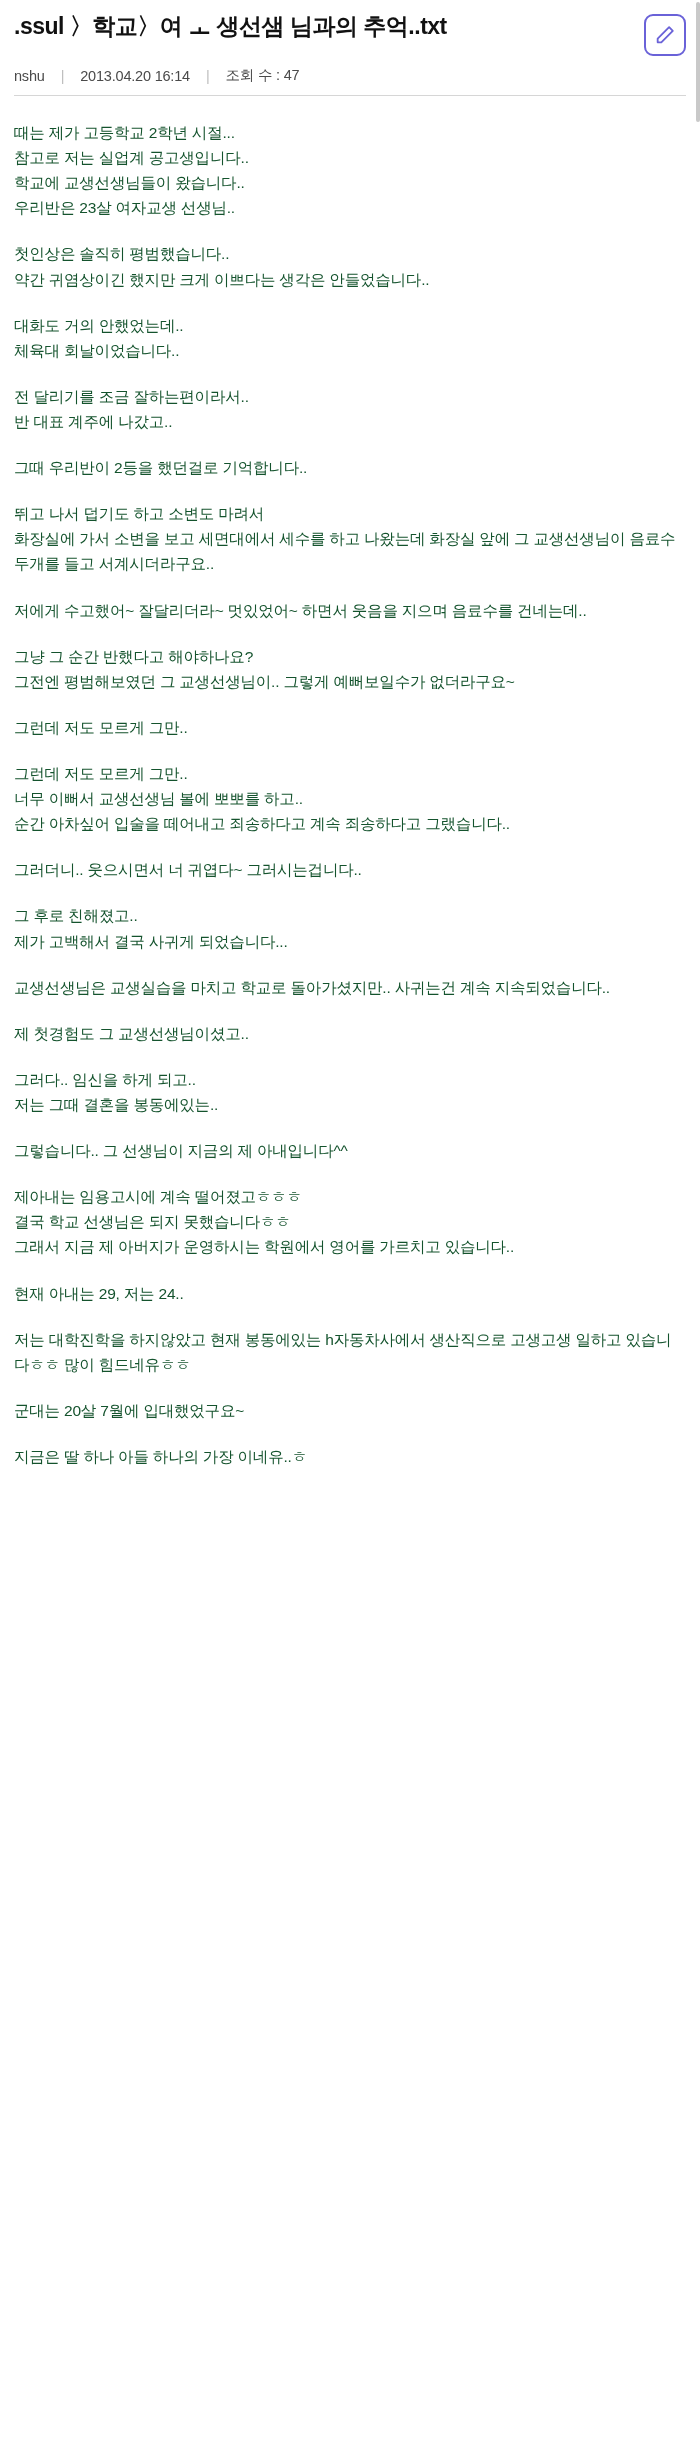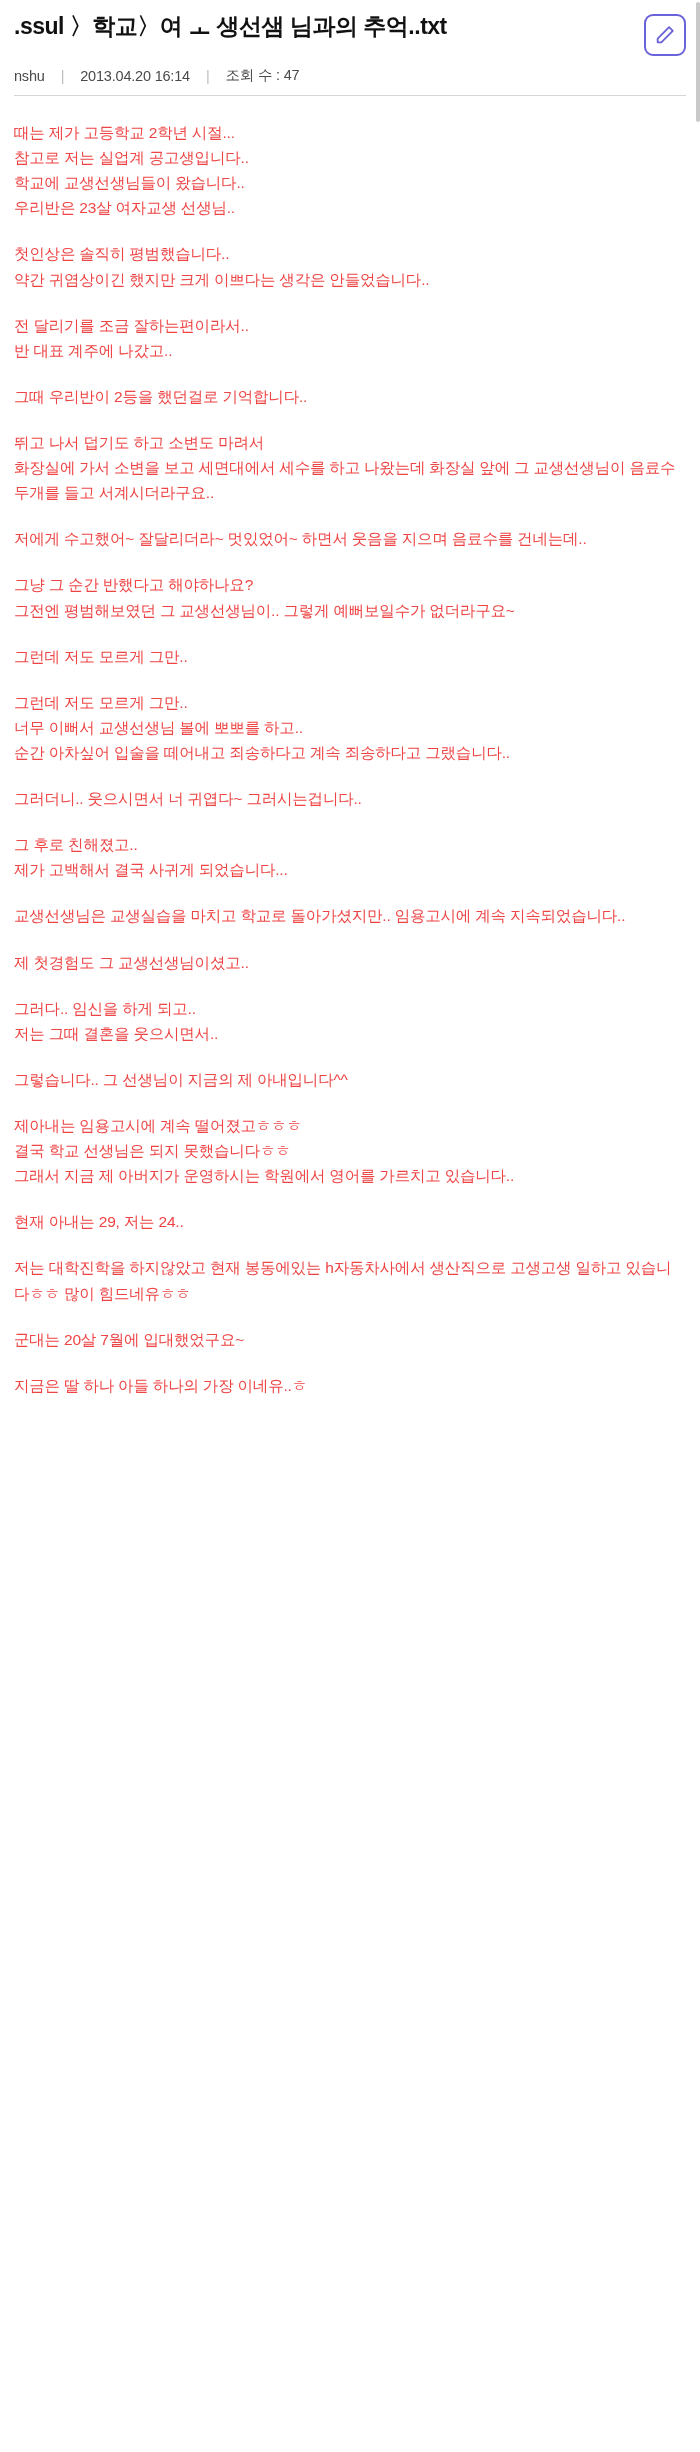--- a/index.html
+++ b/index.html
@@ -73,21 +73,21 @@
     height: 1px;
     background: #d6d6d6;
     margin: 10px 0 0 0;
   }
 
   
   .content {
     padding: 14px 24px 30px 14px;
     font-size: 15.5px;
     line-height: 1.62;
-    color: #ef4444;
+    color: #14532d;
     letter-spacing: -0.2px;
   }
   .para {
     margin: 0 0 21px 0;
     white-space: pre-wrap;
     word-break: break-word;
   }
   .para:last-child { margin-bottom: 16px; }
 
   
@@ -137,39 +137,41 @@
     <div class="rule"></div>
   </div>
 
   <div class="content">
     <p class="para">때는 제가 고등학교 2학년 시절...
 참고로 저는 실업계 공고생입니다..
 학교에 교생선생님들이 왔습니다..
 우리반은 23살 여자교생 선생님..</p>
     <p class="para">첫인상은 솔직히 평범했습니다..
 약간 귀염상이긴 했지만 크게 이쁘다는 생각은 안들었습니다..</p>
+    <p class="para">대화도 거의 안했었는데..
+체육대 회날이었습니다..</p>
     <p class="para">전 달리기를 조금 잘하는편이라서..
 반 대표 계주에 나갔고..</p>
     <p class="para">그때 우리반이 2등을 했던걸로 기억합니다..</p>
     <p class="para">뛰고 나서 덥기도 하고 소변도 마려서
 화장실에 가서 소변을 보고 세면대에서 세수를 하고 나왔는데 화장실 앞에 그 교생선생님이 음료수 두개를 들고 서계시더라구요..</p>
     <p class="para">저에게 수고했어~ 잘달리더라~ 멋있었어~ 하면서 웃음을 지으며 음료수를 건네는데..</p>
     <p class="para">그냥 그 순간 반했다고 해야하나요?
 그전엔 평범해보였던 그 교생선생님이.. 그렇게 예뻐보일수가 없더라구요~</p>
     <p class="para">그런데 저도 모르게 그만..</p>
     <p class="para">그런데 저도 모르게 그만..
 너무 이뻐서 교생선생님 볼에 뽀뽀를 하고..
 순간 아차싶어 입술을 떼어내고 죄송하다고 계속 죄송하다고 그랬습니다..</p>
     <p class="para">그러더니.. 웃으시면서 너 귀엽다~ 그러시는겁니다..</p>
     <p class="para">그 후로 친해졌고..
 제가 고백해서 결국 사귀게 되었습니다...</p>
-    <p class="para">교생선생님은 교생실습을 마치고 학교로 돌아가셨지만.. 임용고시에 계속 지속되었습니다..</p>
+    <p class="para">교생선생님은 교생실습을 마치고 학교로 돌아가셨지만.. 사귀는건 계속 지속되었습니다..</p>
     <p class="para">제 첫경험도 그 교생선생님이셨고..</p>
     <p class="para">그러다.. 임신을 하게 되고..
-저는 그때 결혼을 웃으시면서..</p>
+저는 그때 결혼을 봉동에있는..</p>
     <p class="para">그렇습니다.. 그 선생님이 지금의 제 아내입니다^^</p>
     <p class="para">제아내는 임용고시에 계속 떨어졌고ㅎㅎㅎ
 결국 학교 선생님은 되지 못했습니다ㅎㅎ
 그래서 지금 제 아버지가 운영하시는 학원에서 영어를 가르치고 있습니다..</p>
     <p class="para">현재 아내는 29, 저는 24..</p>
     <p class="para">저는 대학진학을 하지않았고 현재 봉동에있는 h자동차사에서 생산직으로 고생고생 일하고 있습니다ㅎㅎ 많이 힘드네유ㅎㅎ</p>
     <p class="para">군대는 20살 7월에 입대했었구요~</p>
     <p class="para">지금은 딸 하나 아들 하나의 가장 이네유..ㅎ</p>
   </div>
 

